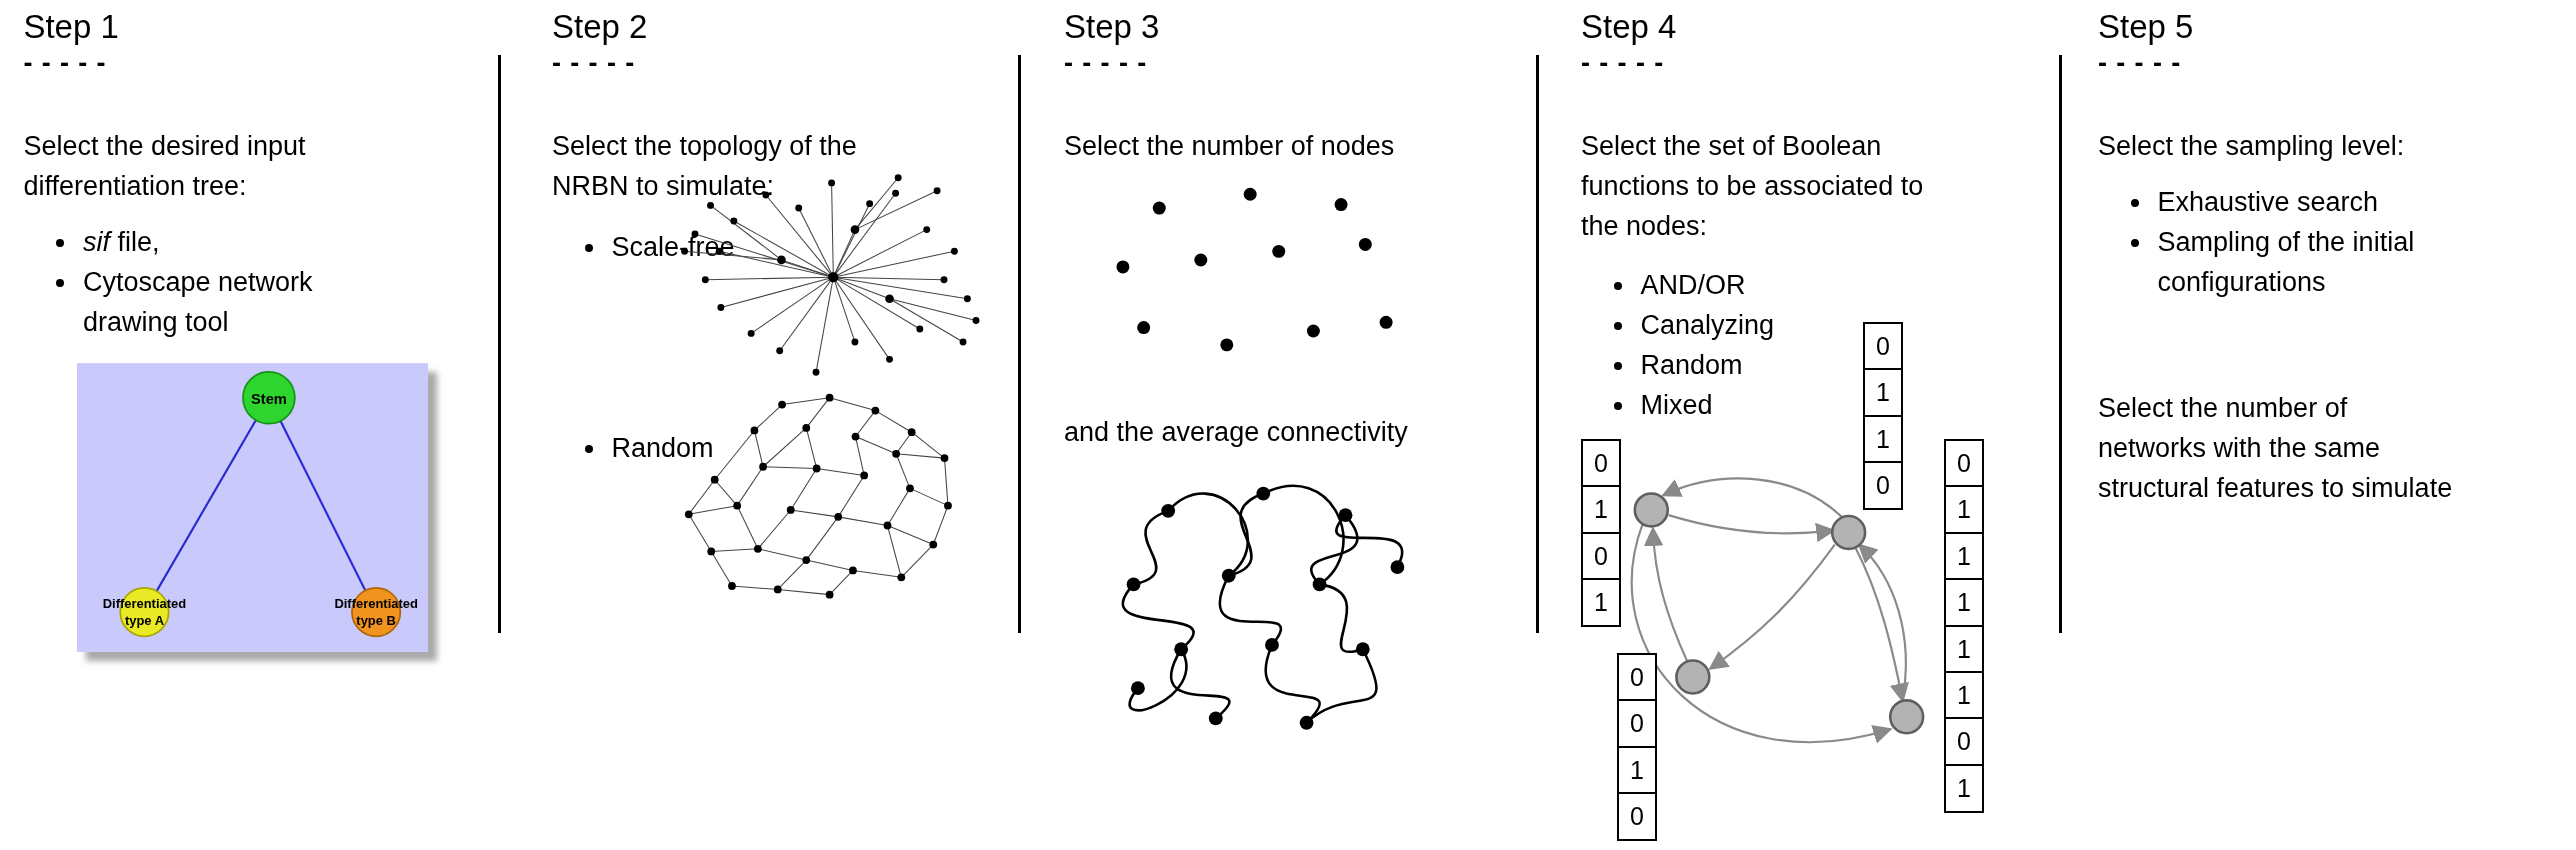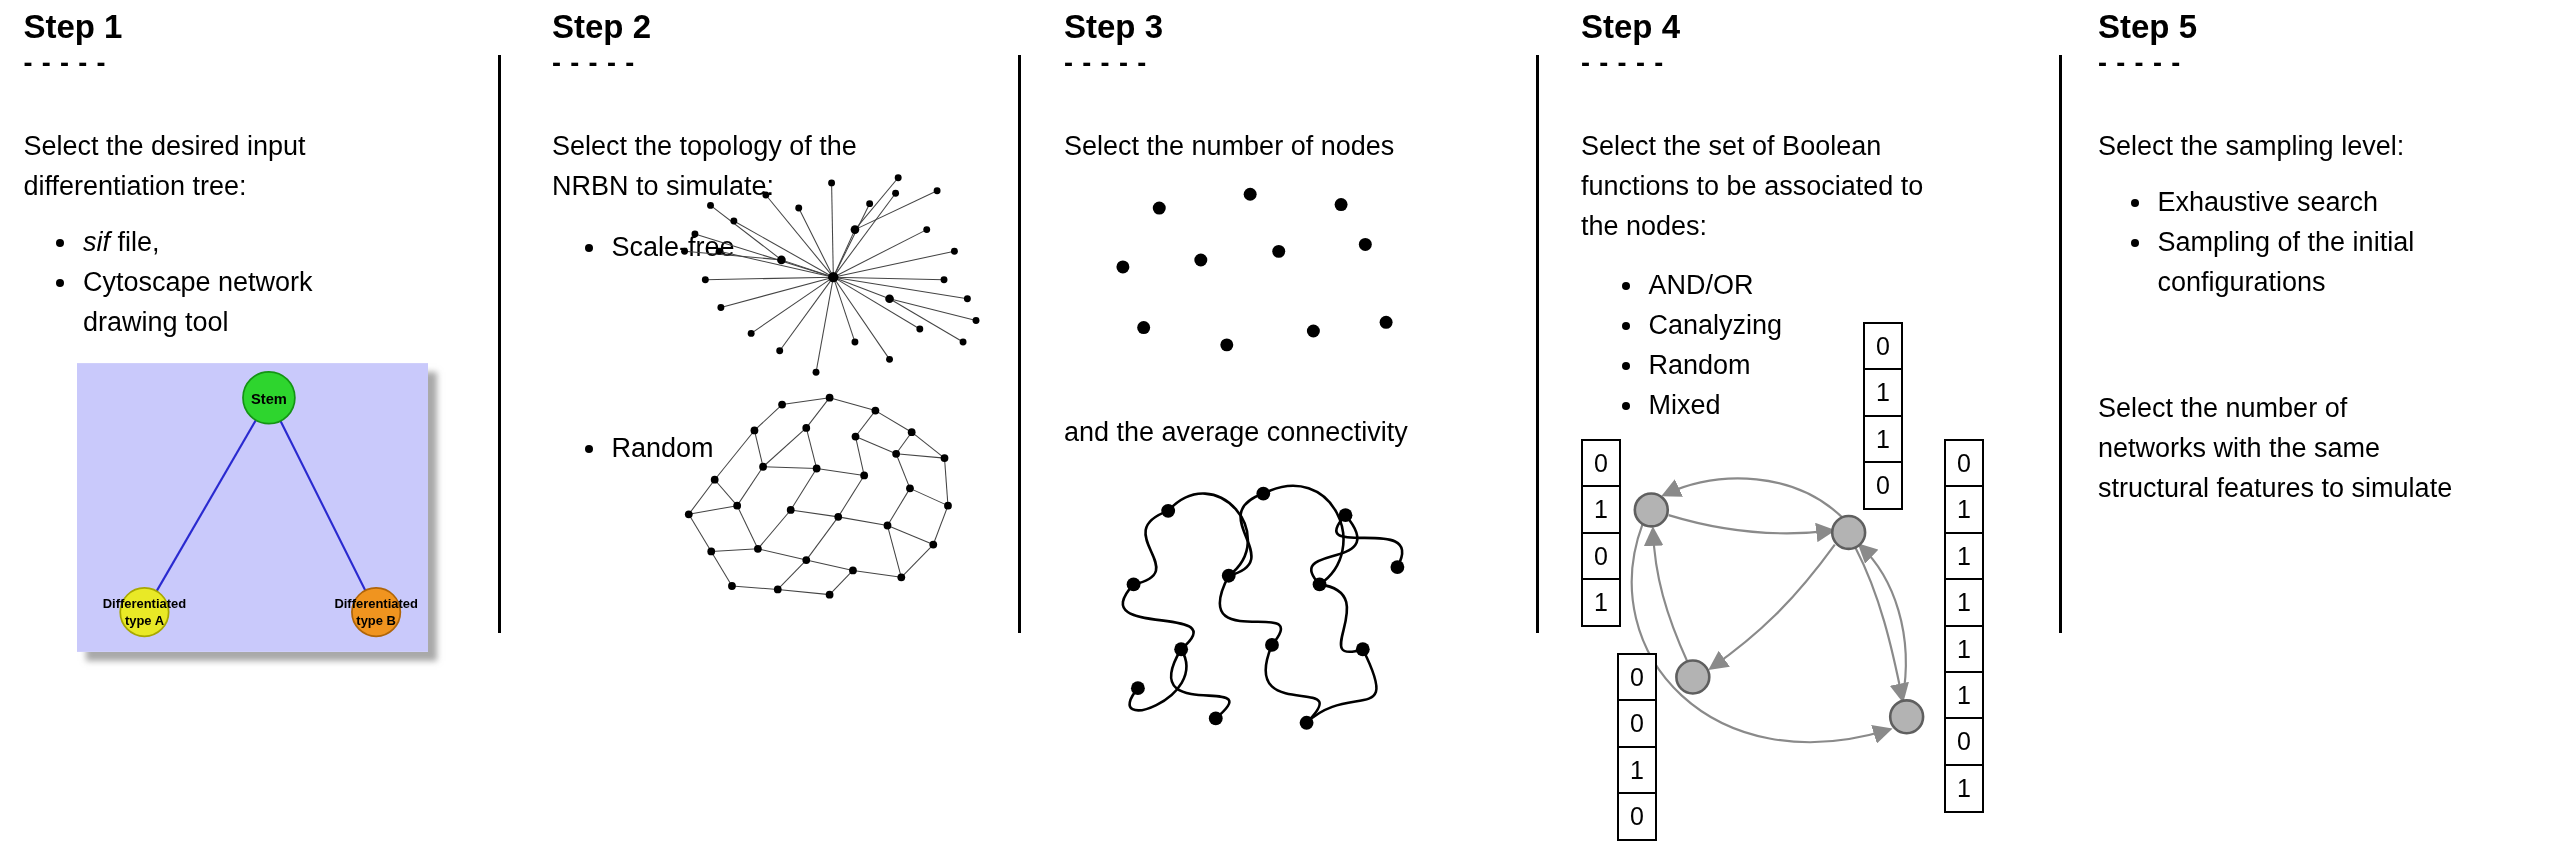--- a/index.html
+++ b/index.html
@@ -1,20 +1,20 @@
 <!DOCTYPE html>
 <html style="font-size:14px"><head>
 <meta charset="utf-8">
 <style>
   html,body{margin:0;padding:0;background:#fff;}
   .canvas{position:relative;width:2576px;height:851px;background:#fff;overflow:hidden;
           font-family:"Liberation Sans",sans-serif;color:#000;}
   .divider{position:absolute;top:55px;height:578px;width:2.6px;background:#000;}
   .col{position:absolute;top:0;height:851px;}
-  .step-title{position:absolute;top:8.7px;left:0;font-size:33px;font-weight:700;line-height:36px;}
+  .step-title{position:absolute;top:8.7px;left:0;font-size:33px;font-weight:400;line-height:36px;}
   .dashes{position:absolute;top:48px;left:0;font-size:27px;font-weight:700;letter-spacing:0.9px;}
   .para{position:absolute;font-size:27px;line-height:40px;margin:0;}
   .para b{font-weight:400;}
   ul.bullets{position:absolute;margin:16px;padding-left:40px;font-size:27px;line-height:40px;list-style:disc outside;}
   ul.bullets li{padding-left:3.5px;}
   .fig{position:absolute;}
   .tree-shadow{box-shadow:8.7px 8.7px 6px rgba(140,140,140,0.75);}
   .ttable{position:absolute;z-index:2;}
   .tcell{box-sizing:border-box;width:40px;height:49px;border:2.6px solid #000;margin-top:-2.6px;
          background:#fff;display:flex;align-items:center;justify-content:center;
@@ -272,21 +272,21 @@
           <circle cx="255" cy="300" r="8"></circle>
         <circle cx="60" cy="260" r="8"></circle>
       </g>
     </svg>
   </div>
 
   <div class="col" style="left:1581px;width:472px">
     <div class="step-title">Step 4</div>
     <div class="dashes">- - - - -</div>
     <p class="para" style="top:126px;left:0;width:372px"><span>Select the </span><b>set of Boolean functions</b><span> to be associated to the nodes:</span></p>
-    <ul class="bullets" style="top:249px;left:8px;width:286px">
+    <ul class="bullets" style="top:249px;left:0;width:286px">
       <li>AND/OR</li>
       <li>Canalyzing</li>
       <li>Random</li>
       <li>Mixed</li>
     </ul>
   </div>
 
   <div class="fig" style="left:1575px;top:316px;width:414px;height:535px">
     <svg class="netsvg" width="414" height="535" viewBox="0 0 478 618">
       <defs>

